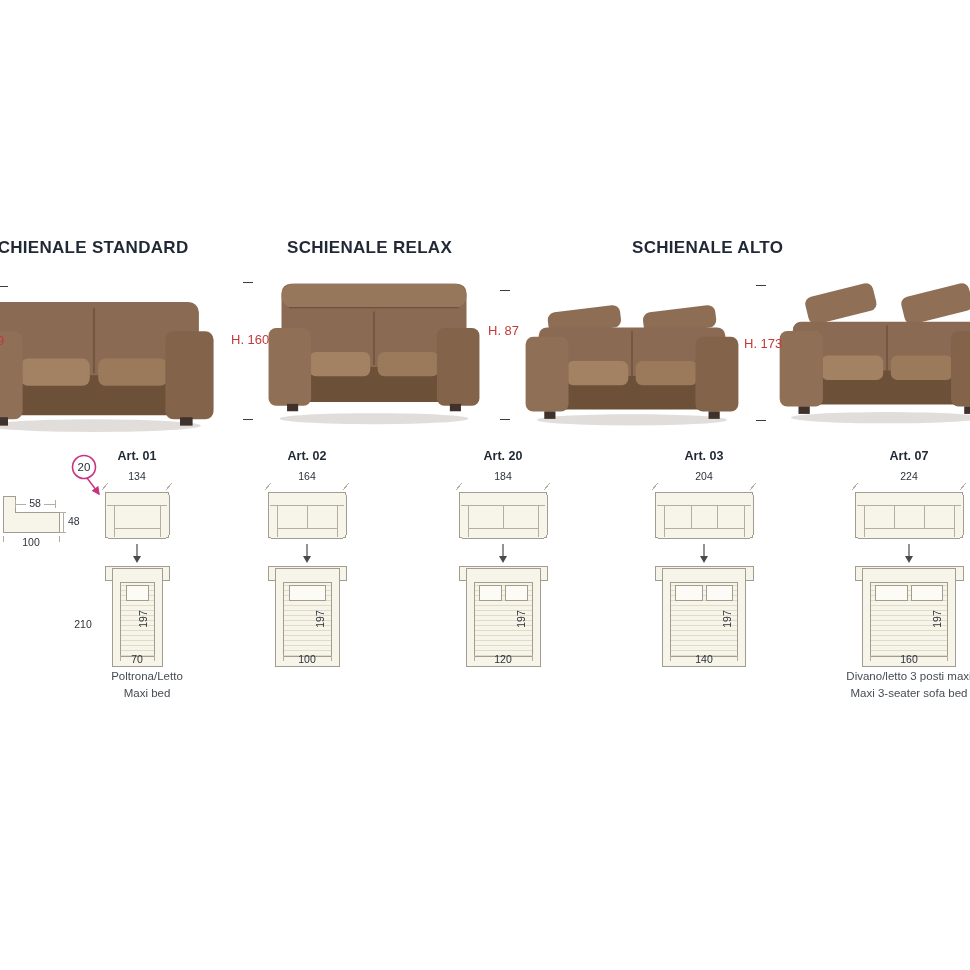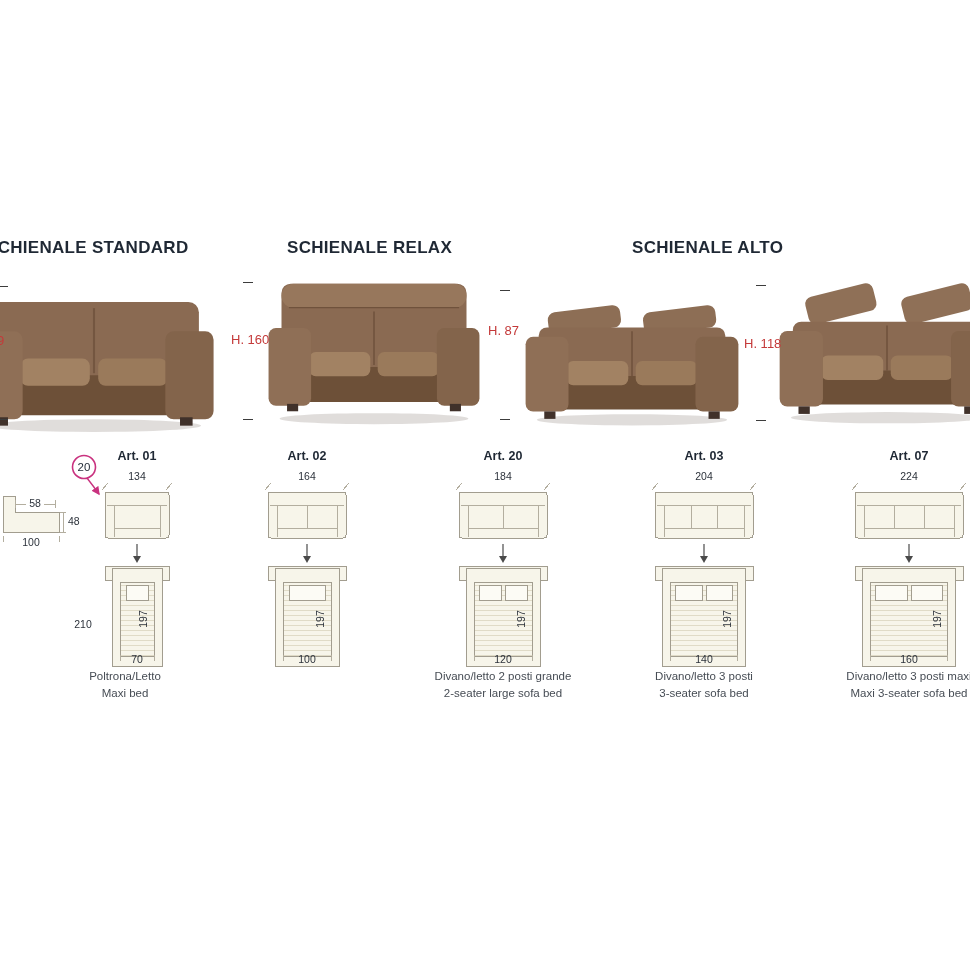--- a/index.html
+++ b/index.html
@@ -91,21 +91,21 @@
       <rect x="6" y="46" width="46" height="80" rx="8" fill="#8f6f56"></rect>
       <rect x="188" y="46" width="46" height="80" rx="8" fill="#83644b"></rect>
       <rect x="26" y="126" width="12" height="8" fill="#40312a"></rect>
       <rect x="202" y="126" width="12" height="8" fill="#40312a"></rect>
     </g>
   </svg>
 
   <div class="hlabel" style="left:-3px;top:333px">9</div>
   <div class="hlabel" style="left:231px;top:332px">H. 160</div>
   <div class="hlabel" style="left:488px;top:323px">H. 87</div>
-  <div class="hlabel" style="left:744px;top:336px">H. 118</div>
+  <div class="hlabel" style="left:744px;top:336px">H. 173</div>
 
   <div class="tick" style="left:0;top:286px;width:8px"></div>
   <div class="tick" style="left:0;top:419px;width:8px"></div>
   <div class="tick" style="left:243px;top:282px"></div>
   <div class="tick" style="left:243px;top:419px"></div>
   <div class="tick" style="left:500px;top:290px"></div>
   <div class="tick" style="left:500px;top:419px"></div>
   <div class="tick" style="left:756px;top:285px"></div>
   <div class="tick" style="left:756px;top:420px"></div>
 
@@ -151,21 +151,21 @@
       <rect class="cout" x="43" y="118" width="64" height="14"></rect>
       <rect class="cout" x="50" y="120" width="50" height="98"></rect>
       <rect x="58" y="134" width="34" height="74" fill="url(#hatch0)" stroke="#a29d8f"></rect>
       <rect class="pillow" x="64" y="137" width="22" height="15"></rect>
       <path class="cline" d="M58,207 V213 M92,207 V213"></path>
     </g>
     <text x="85" y="171" transform="rotate(-90 85 171)" text-anchor="middle" class="dimtxt">197</text>
     <text x="75" y="215" text-anchor="middle" class="dimtxt">70</text>
     <text x="21" y="180" text-anchor="middle" class="dimtxt">210</text>
   </svg>
-  <div class="cap" style="left:15px">
+  <div class="cap" style="left:37px">
     <div>Poltrona/Letto</div>
     <div>Maxi bed</div>
   </div>
 
   <svg class="col" style="left:232px" width="150" height="250" viewBox="0 0 150 250">
     <defs>
         <pattern id="hatch1" width="6" height="5" patternUnits="userSpaceOnUse">
       <rect width="6" height="5" fill="#f7f5ea"></rect>
           <path d="M0 2.5 H6" stroke="#e0dbc7" stroke-width="1"></path>
         </pattern>
@@ -214,24 +214,20 @@
       <rect class="cout" x="31" y="118" width="88" height="14"></rect>
       <rect class="cout" x="38" y="120" width="74" height="98"></rect>
       <rect x="46" y="134" width="58" height="74" fill="url(#hatch2)" stroke="#a29d8f"></rect>
       <rect class="pillow" x="51" y="137" width="22" height="15"></rect>
       <rect class="pillow" x="77" y="137" width="22" height="15"></rect>
       <path class="cline" d="M46,207 V213 M104,207 V213"></path>
     </g>
     <text x="97" y="171" transform="rotate(-90 97 171)" text-anchor="middle" class="dimtxt">197</text>
     <text x="75" y="215" text-anchor="middle" class="dimtxt">120</text>
   </svg>
-  <div class="cap" style="left:393px">
-    <div>Divano/letto 2 posti grande</div>
-    <div>2-seater large sofa bed</div>
-  </div>
 
   <svg class="col" style="left:629px" width="150" height="250" viewBox="0 0 150 250">
     <defs>
         <pattern id="hatch3" width="6" height="5" patternUnits="userSpaceOnUse">
       <rect width="6" height="5" fill="#f7f5ea"></rect>
           <path d="M0 2.5 H6" stroke="#e0dbc7" stroke-width="1"></path>
         </pattern>
       </defs>
     <text x="75" y="12" text-anchor="middle" class="arttxt">Art. 03</text>
     <text x="75" y="32" text-anchor="middle" class="dimtxt">204</text>
@@ -248,24 +244,20 @@
       <rect class="cout" x="26" y="118" width="98" height="14"></rect>
       <rect class="cout" x="33.5" y="120" width="83" height="98"></rect>
       <rect x="41.5" y="134" width="67" height="74" fill="url(#hatch3)" stroke="#a29d8f"></rect>
       <rect class="pillow" x="46.5" y="137" width="26.5" height="15"></rect>
       <rect class="pillow" x="77" y="137" width="26.5" height="15"></rect>
       <path class="cline" d="M41.5,207 V213 M108.5,207 V213"></path>
     </g>
     <text x="101.5" y="171" transform="rotate(-90 101.5 171)" text-anchor="middle" class="dimtxt">197</text>
     <text x="75" y="215" text-anchor="middle" class="dimtxt">140</text>
   </svg>
-  <div class="cap" style="left:594px">
-    <div>Divano/letto 3 posti</div>
-    <div>3-seater sofa bed</div>
-  </div>
 
   <svg class="col" style="left:834px" width="150" height="250" viewBox="0 0 150 250">
     <defs>
         <pattern id="hatch4" width="6" height="5" patternUnits="userSpaceOnUse">
       <rect width="6" height="5" fill="#f7f5ea"></rect>
           <path d="M0 2.5 H6" stroke="#e0dbc7" stroke-width="1"></path>
         </pattern>
       </defs>
     <text x="75" y="12" text-anchor="middle" class="arttxt">Art. 07</text>
     <text x="75" y="32" text-anchor="middle" class="dimtxt">224</text>

